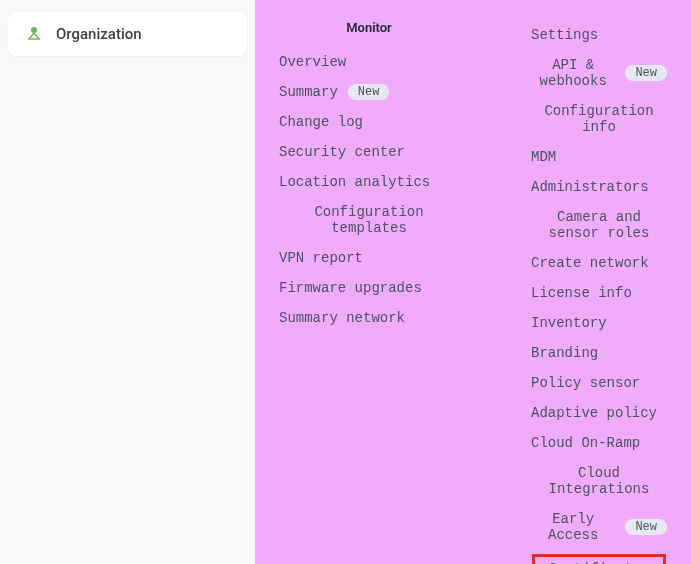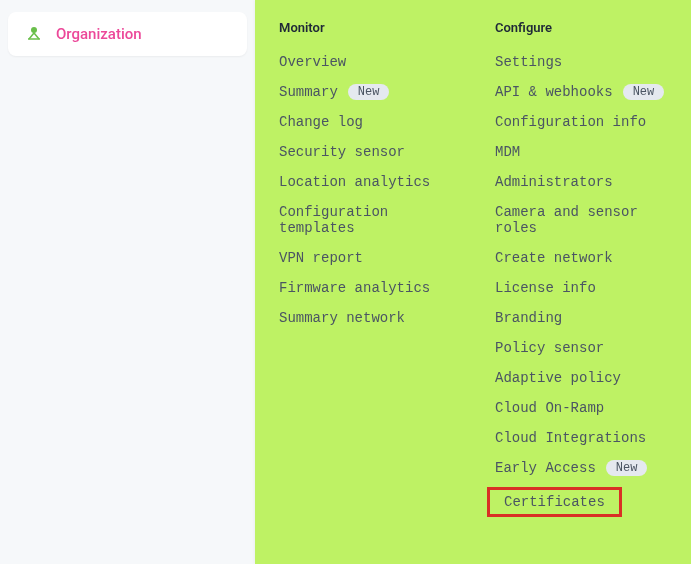--- a/index.html
+++ b/index.html
@@ -38,29 +38,30 @@
       width: 20px;
       height: 20px;
       margin-right: 12px;
       display: flex;
       align-items: center;
       justify-content: center;
     }
     .sidebar-label {
       font-size: 15px;
       font-weight: 500;
-      color: #ec4899;
+      color: #404040;
     }
     .dropdown-panel {
       flex: 1;
-      background: #bef264;
+      background: #f0abfc;
       padding: 20px 24px;
       display: flex;
-      gap: 36px;
+      gap: 72px;
       box-shadow: -1px 0 3px rgba(0,0,0,0.04);
+      text-align: center;
     }
     .column {
       display: flex;
       flex-direction: column;
     }
     .column-monitor {
       width: 180px;
     }
     .column-configure {
       flex: 1;
@@ -126,58 +127,59 @@
             <span>Overview</span>
           </div>
           <div class="menu-item">
             <span>Summary</span>
             <span class="badge">New</span>
           </div>
           <div class="menu-item">
             <span>Change log</span>
           </div>
           <div class="menu-item">
-            <span>Security sensor</span>
+            <span>Security center</span>
           </div>
           <div class="menu-item">
             <span>Location analytics</span>
           </div>
           <div class="menu-item">
             <span>Configuration templates</span>
           </div>
           <div class="menu-item">
             <span>VPN report</span>
           </div>
           <div class="menu-item">
-            <span>Firmware analytics</span>
+            <span>Firmware upgrades</span>
           </div>
           <div class="menu-item">
             <span>Summary network</span>
           </div>
         </div>
     </div>
     <div class="column column-configure">
-      <div class="column-header">Configure</div>
       <div id="configure-items"><div class="menu-item">
             <span>Settings</span>
           </div><div class="menu-item">
             <span>API &amp; webhooks</span>
             <span class="badge">New</span>
           </div><div class="menu-item">
             <span>Configuration info</span>
           </div><div class="menu-item">
             <span>MDM</span>
           </div><div class="menu-item">
             <span>Administrators</span>
           </div><div class="menu-item">
             <span>Camera and sensor roles</span>
           </div><div class="menu-item">
             <span>Create network</span>
           </div><div class="menu-item">
             <span>License info</span>
+          </div><div class="menu-item">
+            <span>Inventory</span>
           </div><div class="menu-item">
             <span>Branding</span>
           </div><div class="menu-item">
             <span>Policy sensor</span>
           </div><div class="menu-item">
             <span>Adaptive policy</span>
           </div><div class="menu-item">
             <span>Cloud On-Ramp</span>
           </div><div class="menu-item">
             <span>Cloud Integrations</span>

